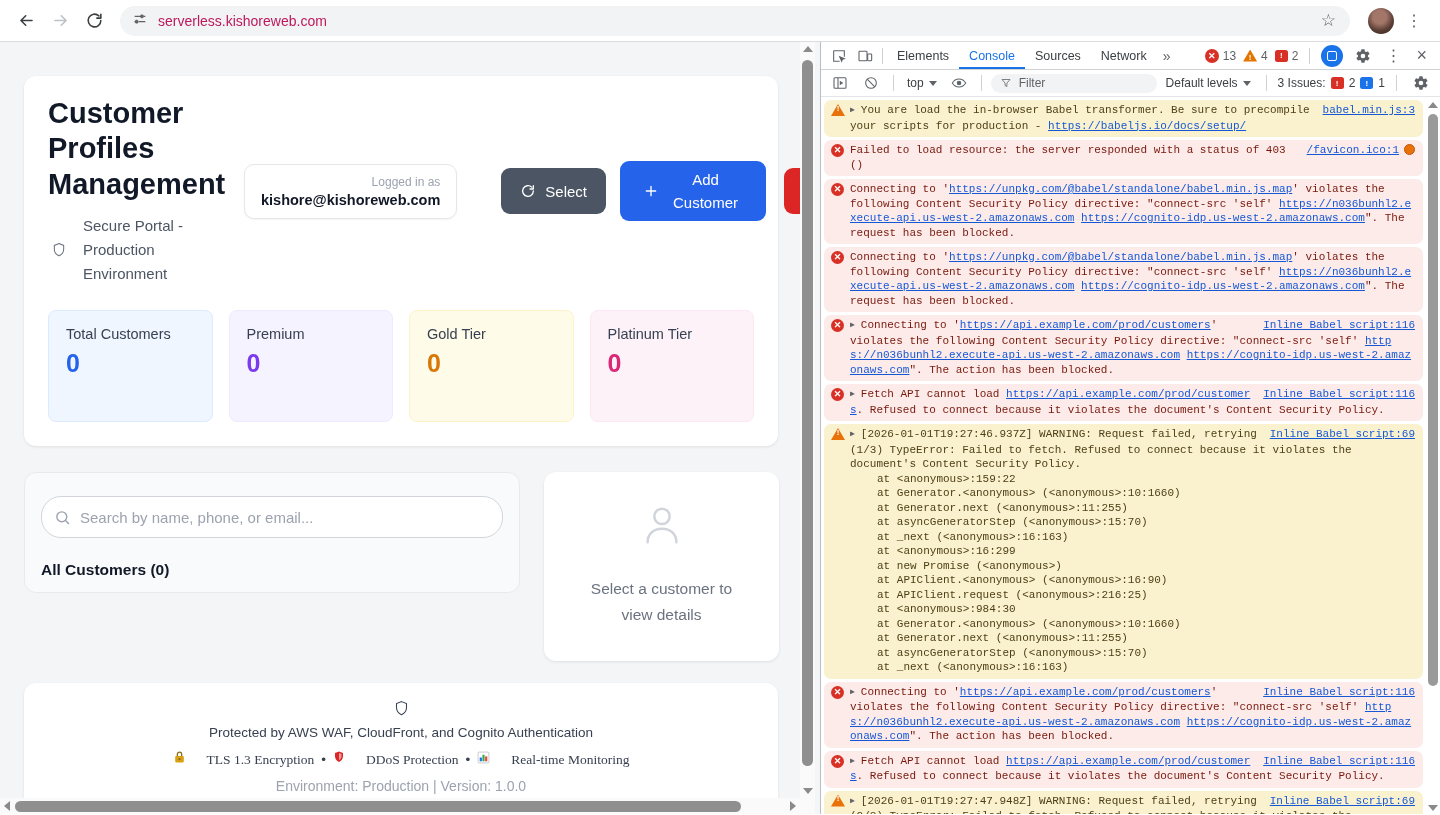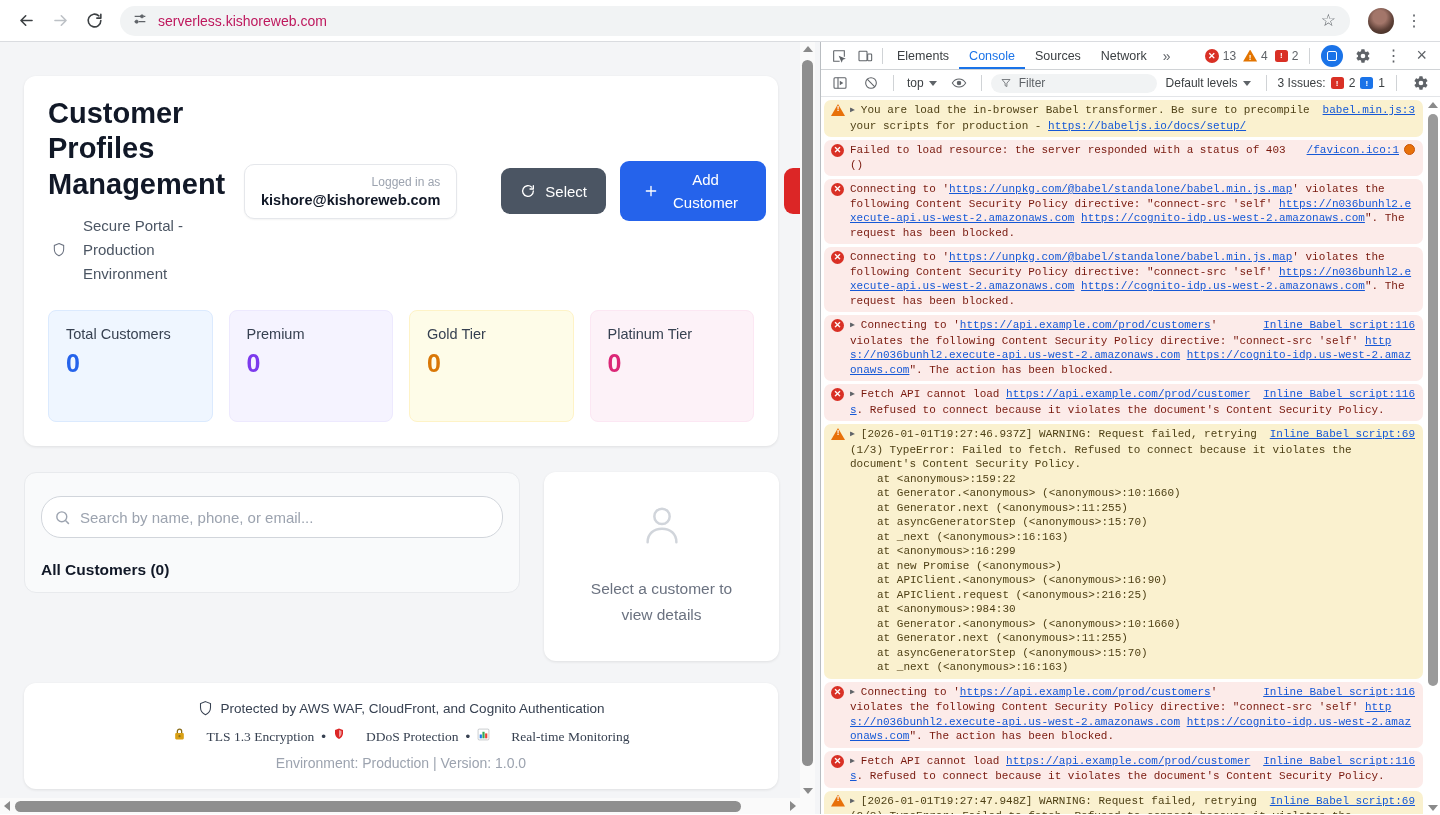--- a/index.html
+++ b/index.html
@@ -69,21 +69,21 @@
   .search-box svg{ width:17px; height:17px; stroke:#9ca3af; fill:none; stroke-width:2; flex:none; }
   .search-ph{ color:#9ca3af; font-size:15px; }
   .list-heading{ font-weight:700; font-size:15.5px; color:#111827; margin:23px 0 13px; }
   .list-body{ background:#fff; border-top:1px solid #e5e7eb; height:100px; display:flex; align-items:center; justify-content:center; color:#6b7280; font-size:15px; }
 
   .detail-card{ width:235px; padding:30px 24px 34px; text-align:center; flex:none; }
   .detail-card svg{ width:46px; height:46px; stroke:#d1d5db; fill:none; stroke-width:2.6; stroke-linecap:round; }
   .detail-text{ margin:24px auto 0; font-size:15.5px; color:#6b7280; line-height:1.65; width:160px; }
 
   .footer-card{ margin:22px 22px 0 24px; padding:17px 16px 18px; text-align:center; }
-  .f-line1{ display:flex; align-items:center; justify-content:center; gap:8px; font-size:13.5px; color:#374151; }
+  .f-line1{ display:flex; align-items:center; justify-content:center; gap:8px; font-size:13.5px; color:#374151;flex-direction:column; }
   .f-line1 svg{ width:15px; height:17px; stroke:#374151; fill:none; stroke-width:1.7; flex:none; }
   .f-line2{ display:flex; align-items:center; justify-content:center; gap:7px; font-size:13.5px; color:#374151; margin-top:10px; }
   .f-bullet{ color:#374151; }
   .f-badge{ display:flex; align-items:flex-end; gap:21px;font-family:Liberation Serif, serif; }
   .f-line3{ margin-top:10px; font-size:14px; color:#9ca3af; }
 
   
   .v-scroll{ position:absolute; left:800px; top:0; width:15px; height:756px; background:#fafafa; }
   .v-thumb{ position:absolute; left:2px; width:11px; top:18px; height:706px; background:#8f8f8f; border-radius:6px; }
   .h-scroll{ position:absolute; left:0; bottom:0; width:800px; height:16px; background:#fafafa; display:flex; align-items:center; }

